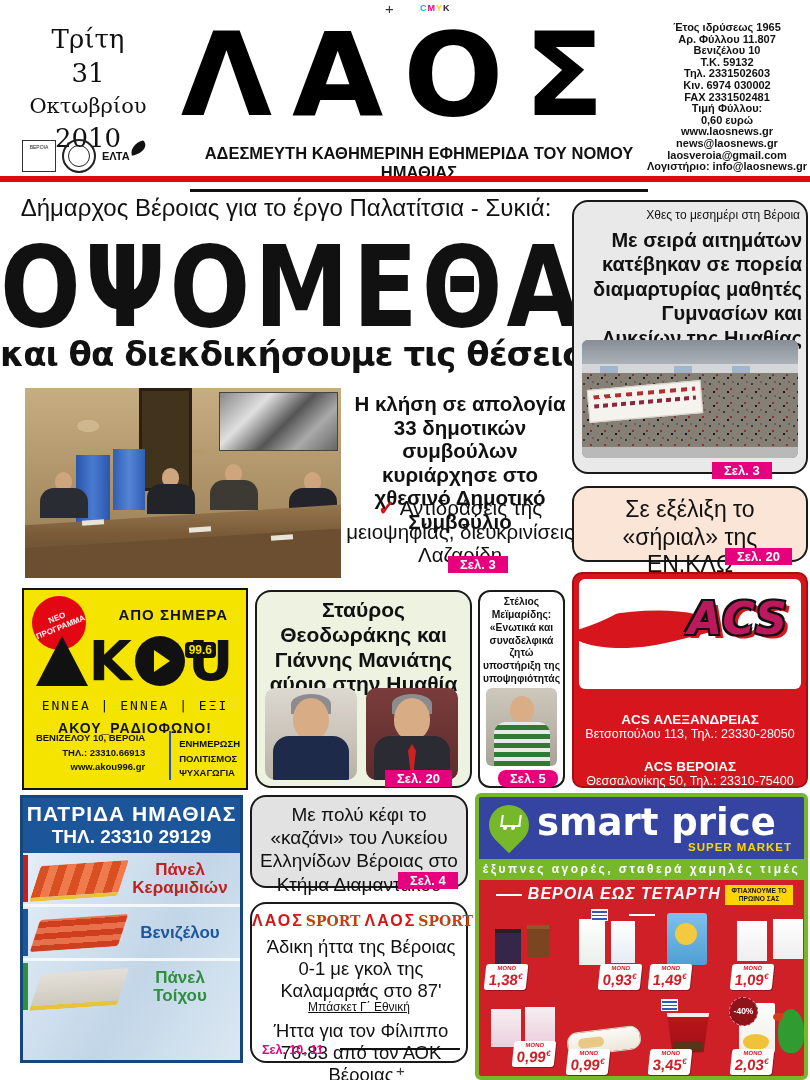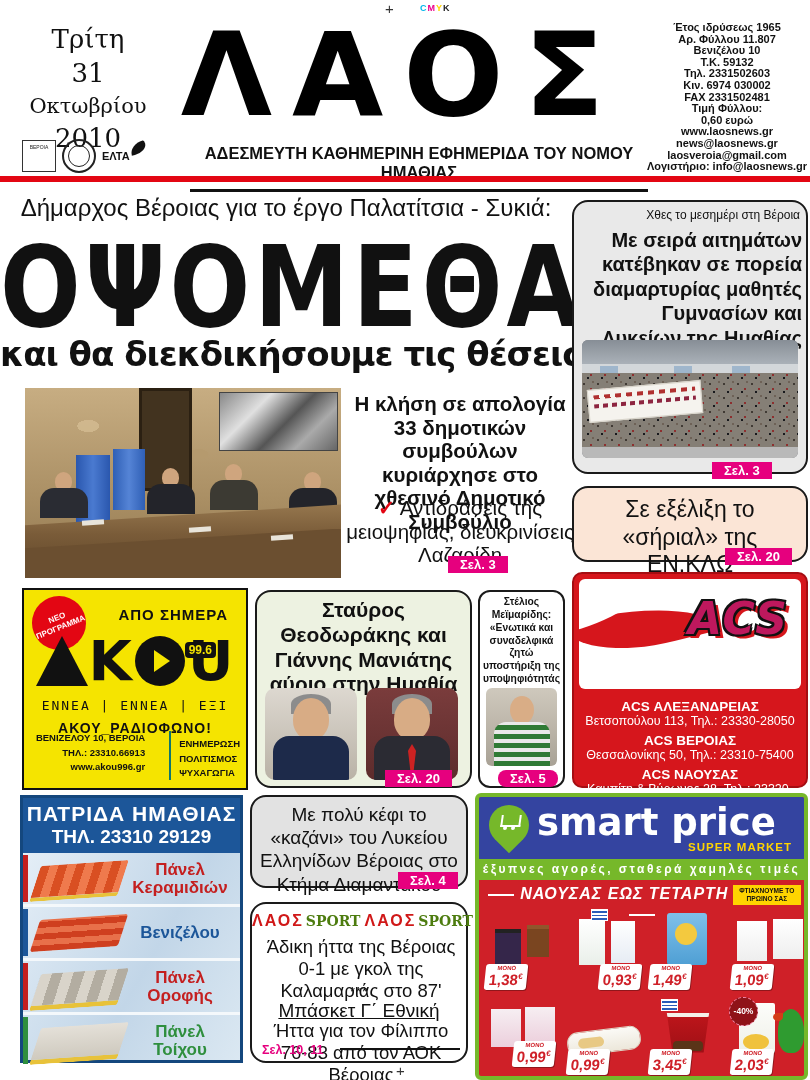--- a/index.html
+++ b/index.html
@@ -99,21 +99,21 @@
   .akou .tri{width:0;height:0;border-left:26px solid transparent;border-right:26px solid transparent;border-bottom:50px solid #111;}
   .akou .lk{font-size:56px;font-weight:800;font-family:"DejaVu Sans",sans-serif;margin:0 1px;line-height:50px;}
   .akou .oc{width:50px;height:50px;border-radius:50%;background:#111;position:relative;margin:0 2px;}
   .akou .oc::after{content:"";position:absolute;left:19px;top:14px;border-left:16px solid #f5e400;border-top:11px solid transparent;border-bottom:11px solid transparent;}
   .akou .freq{position:absolute;right:30px;top:52px;background:#111;color:#f5e400;font-size:12px;font-weight:800;
        padding:1px 4px;border-radius:4px;}
   .akou .nums{position:absolute;left:0;top:108px;width:100%;text-align:center;font-family:"DejaVu Sans Mono",monospace;
        font-size:13px;letter-spacing:2px;}
   .akou .slog{position:absolute;left:0;top:130px;width:100%;text-align:center;font-size:14px;font-weight:800;letter-spacing:1px;}
   .akou .cols{position:absolute;left:10px;bottom:8px;width:206px;display:flex;}
-  .akou .colL{width:112px;text-align:right;padding-right:24px;border-right:2px solid #0f766e;font-size:9.5px;font-weight:bold;line-height:1.5;}
+  .akou .colL{width:112px;text-align:right;padding-right:24px;border-right:2px solid #1d4ed8;font-size:9.5px;font-weight:bold;line-height:1.5;}
   .akou .colR{padding-left:8px;font-size:9.5px;font-weight:bold;line-height:1.5;padding-top:6px;}
 
   
   .theo-box{left:255px;top:590px;width:217px;height:198px;background:#edf2e1;}
   .theo-head{left:259px;top:598px;width:209px;text-align:center;font-size:21px;font-weight:bold;line-height:1.18;}
   .headshot{width:92px;height:92px;border-radius:10px;overflow:hidden;position:relative;}
   .theo-photos{left:265px;top:688px;width:197px;display:flex;gap:9px;}
   .hs1{background:linear-gradient(180deg,#ddd8d0,#b9b2a6);}
   .hs2{background:linear-gradient(180deg,#7a3c3c,#5d2c2c);}
   .headshot .hd{position:absolute;left:28px;top:10px;width:36px;height:42px;border-radius:50% 50% 46% 46%;background:#d8ac85;}
@@ -136,21 +136,21 @@
   .acs{left:572px;top:572px;width:236px;height:216px;background:#d6161c;border:2px solid #a50d12;border-radius:10px;box-sizing:border-box;}
   .acs .white{position:absolute;left:5px;top:5px;width:222px;height:110px;background:#fff;border-radius:6px;overflow:hidden;}
   .acs .sw{position:absolute;left:-14px;top:26px;width:150px;height:44px;background:#d6161c;
        border-radius:0 100% 0 70%/0 100% 0 100%;transform:rotate(-14deg);}
   .acs .sw2{position:absolute;left:-20px;top:14px;width:90px;height:30px;background:#fff;border-radius:0 0 100% 0;transform:rotate(-14deg);}
   .acs .logo{position:absolute;right:12px;top:14px;font-size:44px;font-weight:800;font-style:italic;color:#be185d;
        font-family:"DejaVu Sans",sans-serif;letter-spacing:2px;
        text-shadow:-2px -2px 0 #111,2px -2px 0 #111,-2px 2px 0 #111,2px 2px 0 #111,5px 4px 0 #d6161c;}
   .acs .tag{position:absolute;left:0;bottom:8px;width:100%;text-align:center;font-size:21px;font-weight:bold;color:#111;}
   .acs .branches{position:absolute;left:0;top:120px;width:100%;color:#fff;text-align:center;}
-  .acs .bn{font-size:13.5px;font-weight:bold;margin-top:5px;}
+  .acs .bn{font-size:13.5px;font-weight:bold;margin-top:18px;}
   .acs .bd2{font-size:12.5px;}
 
   
   .pat{left:20px;top:795px;width:223px;height:268px;border:3px solid #14477e;box-sizing:border-box;background:linear-gradient(120deg,#eaf2f9,#c2d6e8 60%,#dbe8f2);}
   .pat .hdr{background:#1c5699;color:#fff;text-align:center;padding:4px 0 5px 0;}
   .pat .t1{font-size:21px;font-weight:800;letter-spacing:1px;}
   .pat .t2{font-size:19px;font-weight:800;}
   .pat .prow{position:relative;height:51px;border-bottom:3px solid #f4f8fb;}
   .pat .pbar{position:absolute;left:0;top:2px;width:5px;height:47px;}
   .pat .art{position:absolute;left:12px;top:10px;width:88px;height:32px;transform:skew(-18deg,-4deg);}
@@ -163,24 +163,24 @@
   .pat .c-red{color:#c41f1f}.pat .c-blue{color:#1c5699}.pat .c-green{color:#2f8f3e}
   .pat .b-red{background:#c41f1f}.pat .b-blue{background:#1c5699}.pat .b-green{background:#2f8f3e}
 
   
   .kaz{left:250px;top:795px;width:218px;height:93px;background:#e2e2e2;}
   .kaz-text{left:256px;top:803px;width:206px;text-align:center;font-size:19px;line-height:1.22;}
   .kaz-badge{left:398px;top:872px;}
   .sport{left:250px;top:902px;width:218px;height:161px;background:#fff;}
   .sport .hdr{position:absolute;left:0;top:8px;width:100%;text-align:center;}
   .sport .laos{color:#d01818;font-weight:800;font-size:16px;letter-spacing:2px;}
-  .sport .sp{color:#4d7c0f;font-weight:bold;font-family:"DejaVu Serif",serif;font-size:14px;margin:0 4px 0 2px;}
+  .sport .sp{color:#c2410c;font-weight:bold;font-family:"DejaVu Serif",serif;font-size:14px;margin:0 4px 0 2px;}
   .sport .s1{position:absolute;left:6px;top:32px;width:206px;text-align:center;font-size:18.5px;line-height:1.2;}
   .sport .sep{position:absolute;left:0;top:80px;width:100%;text-align:center;font-size:13px;letter-spacing:1px;}
-  .sport .s2t{position:absolute;left:0;top:96px;width:100%;text-align:center;font-size:19px;text-decoration:underline;}
+  .sport .s2t{position:absolute;left:0;top:96px;width:100%;text-align:center;font-size:12px;text-decoration:underline;}
   .sport .s2{position:absolute;left:6px;top:116px;width:206px;text-align:center;font-size:18.5px;line-height:1.2;}
   .sport .pg{position:absolute;left:10px;bottom:4px;color:#e6007e;font-weight:bold;font-size:12.5px;}
   .sport .pline{position:absolute;left:88px;bottom:11px;width:120px;height:2px;background:#111;}
   .footer-plus{left:396px;top:1062px;font-size:15px;color:#333;}
 
   
   .smart{left:475px;top:793px;width:333px;height:287px;border:4px solid #76b82a;border-radius:6px;box-sizing:border-box;overflow:hidden;background:#cf2028;}
   .smart .blue{position:absolute;left:0;top:0;width:100%;height:62px;background:#3444a0;}
   .smart .pin{position:absolute;left:10px;top:8px;width:40px;height:40px;background:#76b82a;border-radius:50% 50% 50% 0;transform:rotate(-45deg);}
   .smart .cart{position:absolute;left:22px;top:18px;width:16px;height:10px;border:2px solid #fff;border-top:none;transform:skew(-8deg);}
@@ -406,25 +406,20 @@
     <div class="prow">
       <div class="pbar b-red"></div>
       <div class="art a1"></div>
       <div class="lab c-red">Πάνελ Κεραμιδιών</div>
     </div>
     <div class="prow">
       <div class="pbar b-blue"></div>
       <div class="art a2"></div>
       <div class="lab c-blue">Βενιζέλου</div>
     </div>
-    <div class="prow">
-      <div class="pbar b-red"></div>
-      <div class="art a3"></div>
-      <div class="lab c-red">Πάνελ Οροφής</div>
-    </div>
     <div class="prow" style="border-bottom:none">
       <div class="pbar b-green"></div>
       <div class="art a4"></div>
       <div class="lab c-green">Πάνελ Τοίχου</div>
     </div>
   </div>
 
   <div class="abs box kaz"></div>
   <div class="abs kaz-text">Με πολύ κέφι το «καζάνι» του Λυκείου Ελληνίδων Βέροιας στο Κτήμα Διαμαντάκου</div>
   <div class="abs pg-badge kaz-badge">Σελ. 4</div>
@@ -444,21 +439,21 @@
 
   <div class="abs smart">
     <div class="blue">
       <div class="pin"></div>
       <div class="cart"></div>
       <div class="logotext">smart price</div>
       <div class="sub">SUPER MARKET</div>
     </div>
     <div class="greenstrip">έξυπνες αγορές, σταθερά χαμηλές τιμές</div>
     <div class="period">
-      <span class="dash"></span><span class="ptxt">ΝΑΟΥΣΑΣ ΕΩΣ ΤΕΤΑΡΤΗ</span>
+      <span class="dash"></span><span class="ptxt">ΒΕΡΟΙΑ ΕΩΣ ΤΕΤΑΡΤΗ</span>
       <span class="promo">ΦΤΙΑΧΝΟΥΜΕ ΤΟ ΠΡΩΙΝΟ ΣΑΣ</span><span class="dash"></span>
     </div>
     <div class="grid">
       <div class="prod">
         <div class="part pa1"></div>
         <div class="ptag"><span class="mono">ΜΟΝΟ</span><b>1,38</b><sup>€</sup></div>
       </div>
       <div class="prod">
         <div class="part pa2"></div>
         <div class="flagchip" style="left:26px;top:0"></div>

